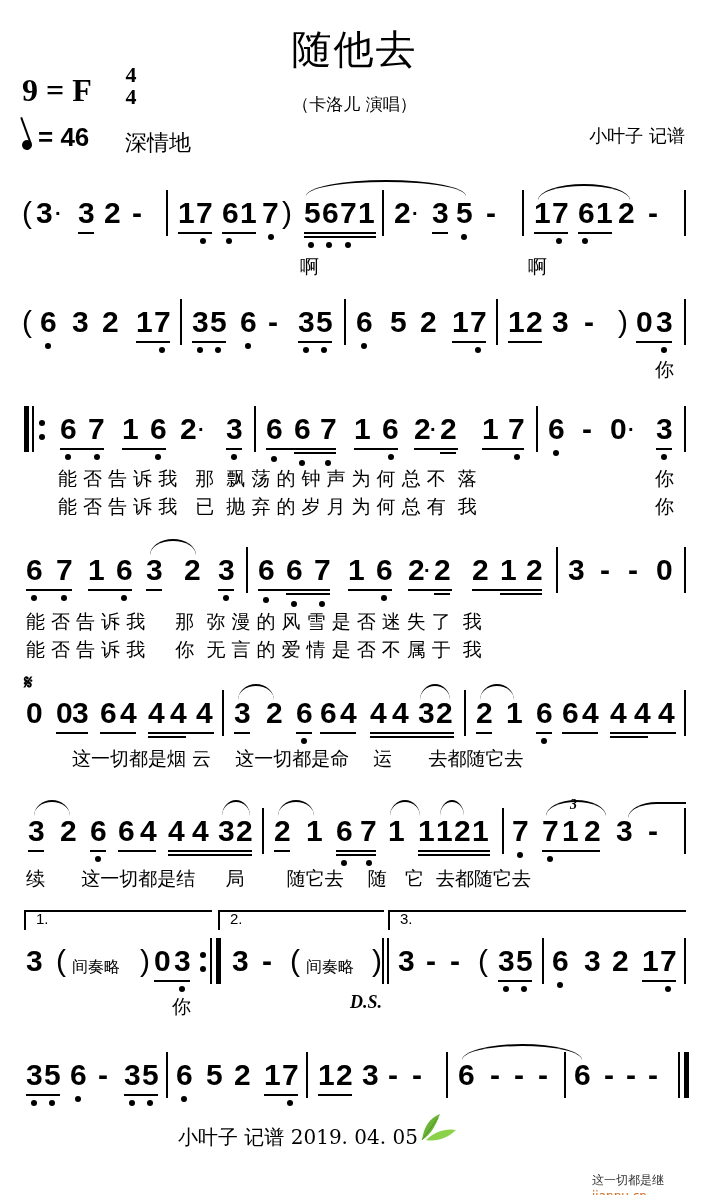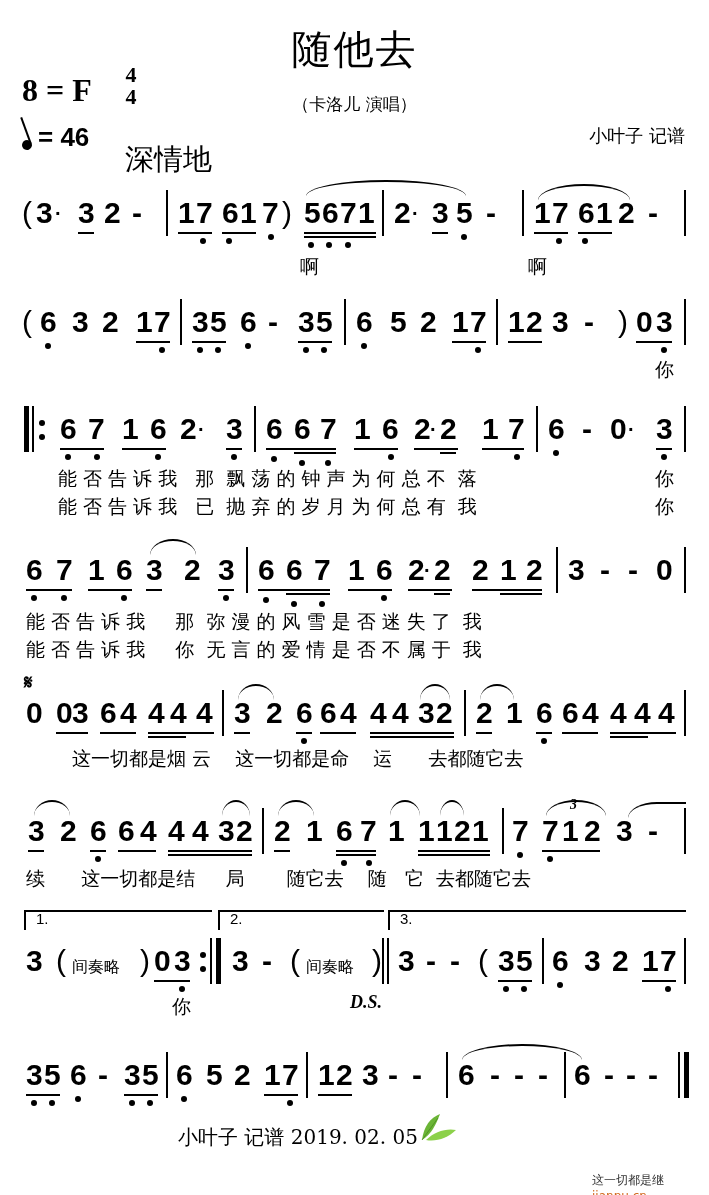--- a/index.html
+++ b/index.html
@@ -6,21 +6,21 @@
   body { width:709px; height:1195px; position:relative; overflow:hidden; font-family:"Liberation Sans", sans-serif; color:#000; }
   .abs { position:absolute; }
   .title { left:0; width:709px; top:22px; text-align:center; font-size:40px; font-family:"DejaVu Sans", sans-serif; font-weight:normal; letter-spacing:2px; }
   .subtitle { left:0; width:709px; top:93px; text-align:center; font-size:17px; font-family:"DejaVu Serif", serif; }
   .key { left:22px; top:72px; font-size:32px; font-weight:bold; font-family:"Liberation Serif", serif; }
   .timesig { left:118px; top:64px; width:26px; text-align:center; font-family:"Liberation Serif", serif; font-weight:bold; font-size:22px; line-height:22px; }
   .timesig .line { display:block; }
   .tempo { left:22px; top:122px; font-size:26px; font-weight:bold; font-family:"Liberation Sans Narrow","Liberation Sans", sans-serif; }
   .tempo .note { display:inline-block; width:10px; height:10px; border-radius:50%; background:#000; position:relative; transform:rotate(-20deg); margin-right:6px; top:4px; }
   .tempo .note::after { content:""; position:absolute; left:8px; bottom:5px; width:2px; height:28px; background:#000; }
-  .expression { left:125px; top:140px; font-size:29px; font-family:"DejaVu Sans", sans-serif; }
+  .expression { left:125px; top:128px; font-size:22px; font-family:"DejaVu Sans", sans-serif; }
   .transcriber { right:24px; top:124px; font-size:18px; font-family:"DejaVu Serif", serif; }
 
   .system { position:absolute; left:0; width:709px; }
   .tok { position:absolute; font-size:30px; font-weight:bold; font-family:"Liberation Sans", sans-serif; line-height:34px; top:0; }
   .tok.light { font-weight:normal; }
   .bar { position:absolute; top:-6px; width:2px; height:46px; background:#000; }
   .ul1 { position:absolute; height:2px; background:#000; }
   .dotb { position:absolute; width:6px; height:6px; background:#000; border-radius:50%; }
   .slur { position:absolute; border-top:2px solid #000; border-radius:50% 50% 0 0 / 100% 100% 0 0; height:14px; }
   .lyric { position:absolute; font-size:19px; font-family:"DejaVu Sans", sans-serif; letter-spacing:0; white-space:pre; }
@@ -32,21 +32,21 @@
   .leaf { left:418px; top:1112px; width:40px; height:30px; }
   .watermark { left:592px; top:1172px; font-size:12px; font-family:"DejaVu Sans", sans-serif; color:#333; }
   .watermark .dom { color:#d2691e; }
   .segno { position:absolute; font-size:20px; font-family:"DejaVu Serif", serif; font-weight:bold; }
 </style>
 </head>
 <body>
 
 <div class="abs title">随他去</div>
 <div class="abs subtitle">（卡洛儿 演唱）</div>
-<div class="abs key">8 = F</div>
+<div class="abs key">9 = F</div>
 <div class="abs timesig">
   <span class="line">4</span>
   <span class="line">4</span>
 </div>
 <div class="abs tempo"><span class="note"></span><span>= 46</span></div>
 <div class="abs expression">深情地</div>
 <div class="abs transcriber">小叶子 记谱</div>
 
 <div class="system" style="top:196px;">
   <div class="tok light" style="left:22px;">(</div>
@@ -455,21 +455,21 @@
   <div class="tok" style="left:538px;">-</div>
   <div class="bar" style="left:564px;"></div>
   <div class="tok" style="left:574px;">6</div>
   <div class="tok" style="left:604px;">-</div>
   <div class="tok" style="left:626px;">-</div>
   <div class="tok" style="left:648px;">-</div>
   <div style="position:absolute;left:678px;top:-6px;width:2px;height:46px;background:#000;"></div>
   <div style="position:absolute;left:684px;top:-6px;width:5px;height:46px;background:#000;"></div>
 </div>
 
-<div class="abs footer">小叶子 记谱 2019. 02. 05</div>
+<div class="abs footer">小叶子 记谱 2019. 04. 05</div>
 <div class="abs leaf">
   <svg width="40" height="30" viewBox="0 0 40 30">
     <path d="M4 28 C 6 14, 12 6, 22 2 C 18 12, 14 22, 4 28 Z" fill="#6bb536"></path>
     <path d="M8 28 C 16 20, 28 16, 38 18 C 30 26, 18 30, 8 28 Z" fill="#8cd14a"></path>
     <path d="M4 28 L 20 6" stroke="#4a8a22" stroke-width="0.8" fill="none"></path>
   </svg>
 </div>
 <div class="abs watermark">
   <span>这一切都是继</span>
   <span class="dom">jianpu.cn</span>

